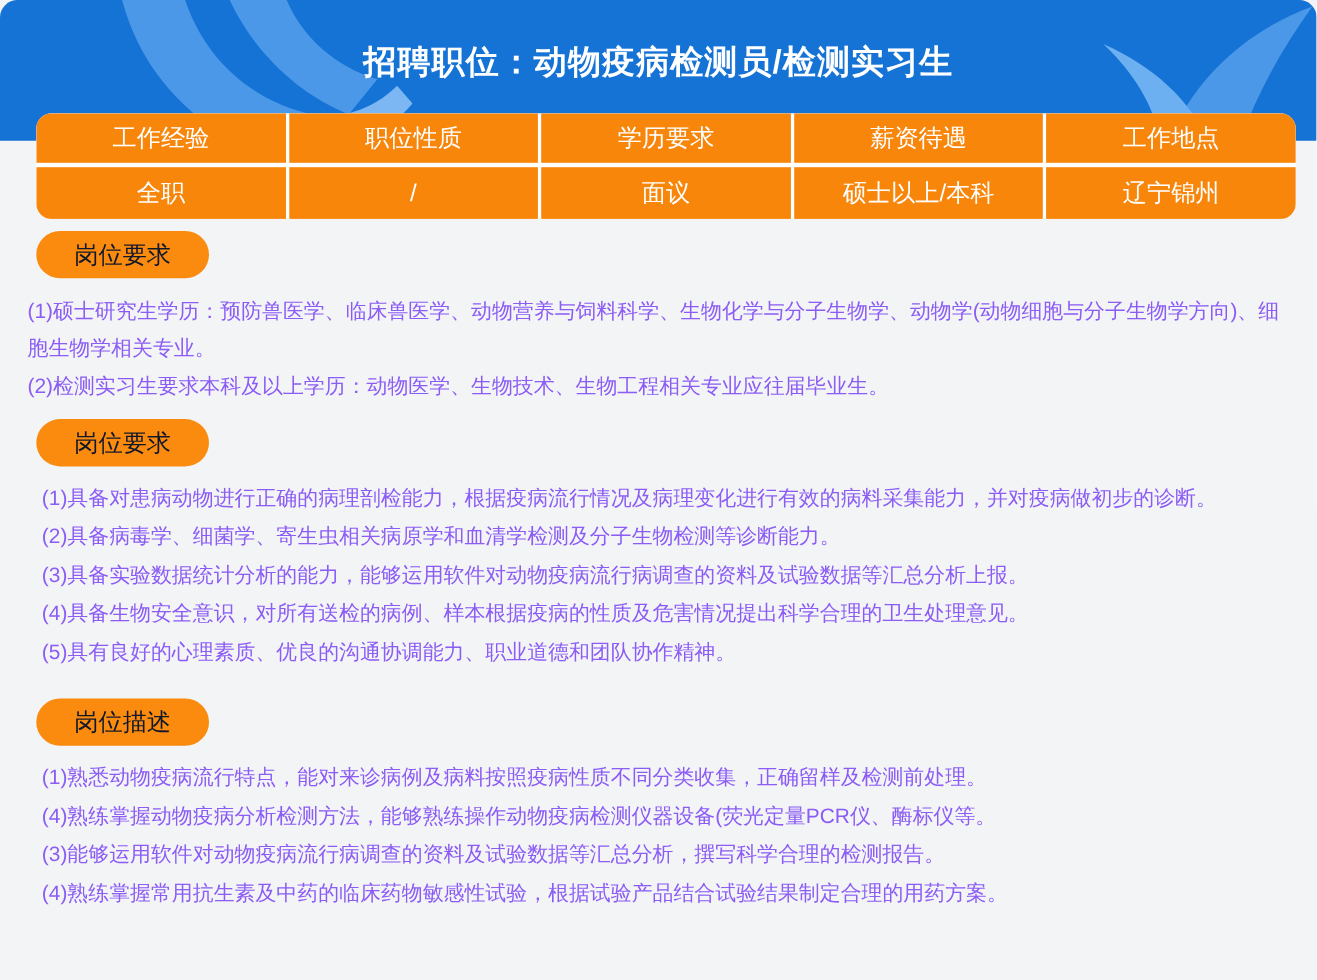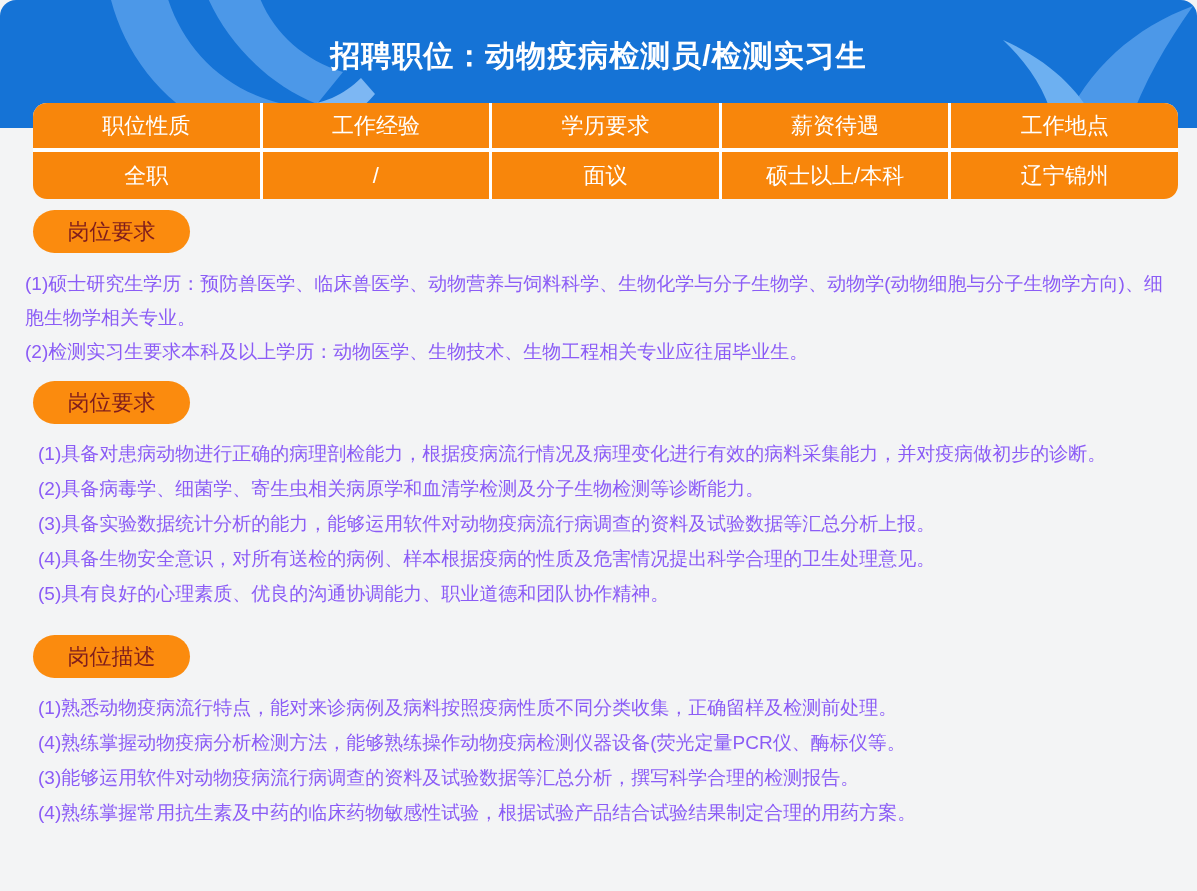--- a/index.html
+++ b/index.html
@@ -67,21 +67,21 @@
   .badge {
     display: inline-flex;
     align-items: center;
     justify-content: center;
     margin-left: 33px;
     min-width: 157px;
     height: 43px;
     padding: 0 32px;
     background: #fb8b0e;
     border-radius: 22px;
-    color: #7f1d1d;
+    color: #0f172a;
     font-size: 22px;
   }
   .items-1 { margin-top: 14px; }
   .items-2 { margin-top: 12px; }
   .items-3 { margin-top: 12px; }
   .item {
     font-size: 19px;
     color: #8b5cf6;
     line-height: 34px;
     margin: 0 22px 0 25px;
@@ -102,22 +102,22 @@
       <path d="M186 144 L228 108 C258 113 286 102 306 82 L320 98 C292 132 242 150 186 144 Z" fill="#7db7f3"></path>
     </svg>
     <svg class="wing wing-right" width="290" height="142" viewBox="0 0 290 142">
       <path d="M286 0 C226 22 176 66 152 130 L150 142 L214 142 C230 88 256 42 286 0 Z" fill="#4c98e8"></path>
       <path d="M96 34 C128 64 146 98 149 132 L152 142 L198 142 C186 96 150 58 96 34 Z" fill="#6db0f1"></path>
     </svg>
     <div class="header-title">招聘职位：动物疫病检测员/检测实习生</div>
   </div>
 
   <div class="info-table">
+    <div class="cell">工作经验</div>
     <div class="cell">职位性质</div>
-    <div class="cell">工作经验</div>
     <div class="cell">学历要求</div>
     <div class="cell">薪资待遇</div>
     <div class="cell">工作地点</div>
     <div class="cell">全职</div>
     <div class="cell">/</div>
     <div class="cell">面议</div>
     <div class="cell">硕士以上/本科</div>
     <div class="cell">辽宁锦州</div>
   </div>
 

